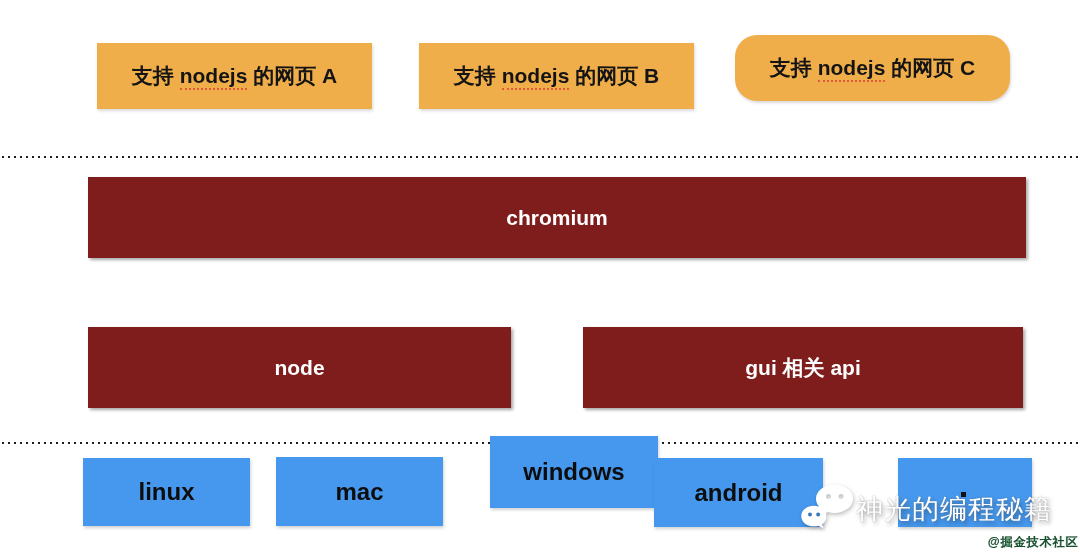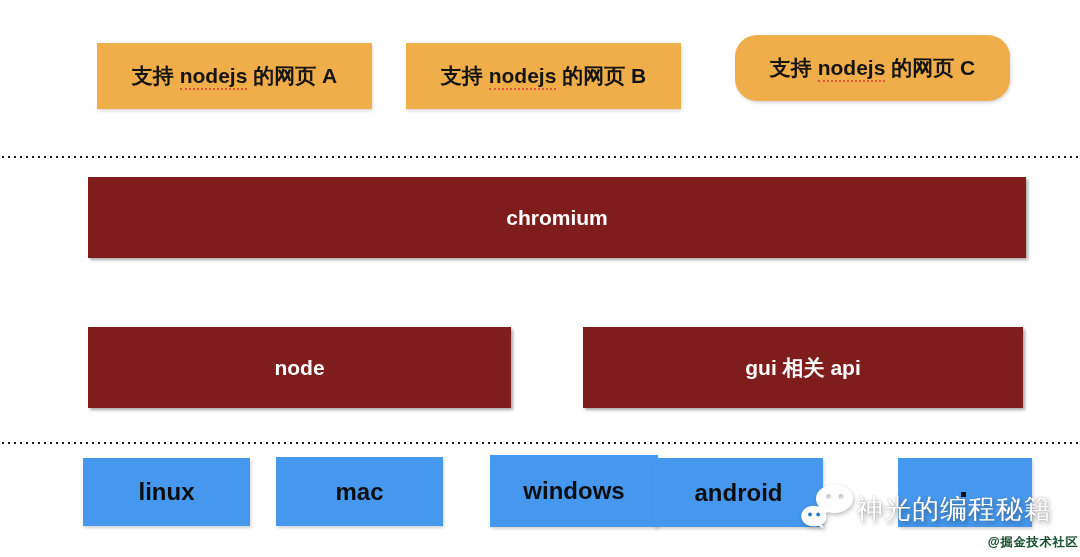--- a/index.html
+++ b/index.html
@@ -24,32 +24,32 @@
     background:#4598EE;color:#0d0d0d;font-size:24px;font-weight:700;
     box-shadow:1px 2px 3px rgba(0,0,0,0.18);
   }
   .dotline{
     position:absolute;left:0;width:1080px;height:4px;
     background-image:radial-gradient(circle,#1e1e1e 1.1px,transparent 1.5px);
     background-size:6px 4px;background-position:0 50%;background-repeat:repeat-x;
   }
   
   .box-a{left:97px;top:43px;width:275px;height:66px;}
-  .box-b{left:406px;top:43px;width:275px;height:66px;}
+  .box-b{left:419px;top:43px;width:275px;height:66px;}
   .box-c{left:735px;top:35px;width:275px;height:66px;border-radius:22px;}
   .dotline-1{top:155px;}
   
   .box-chromium{left:88px;top:177px;width:938px;height:81px;}
   .box-node{left:88px;top:327px;width:423px;height:81px;}
   .box-gui{left:583px;top:327px;width:440px;height:81px;}
   .dotline-2{top:441px;}
   
   .box-linux{left:83px;top:458px;width:167px;height:68px;}
   .box-mac{left:276px;top:457px;width:167px;height:69px;}
-  .box-windows{left:490px;top:455px;width:168px;height:72px;}
+  .box-windows{left:490px;top:436px;width:168px;height:72px;}
   .box-android{left:654px;top:458px;width:169px;height:69px;}
   .box-p5{left:898px;top:458px;width:134px;height:69px;}
   .label-dot{position:absolute;left:961px;top:492px;width:5px;height:5px;background:#111;}
   
   .wechat{
     position:absolute;left:799px;top:484px;width:58px;height:48px;
     filter:drop-shadow(1px 2px 2px rgba(0,0,0,0.25));
   }
   .wm-text{
     position:absolute;left:856px;top:491px;font-size:27px;font-weight:400;color:#ffffff;

